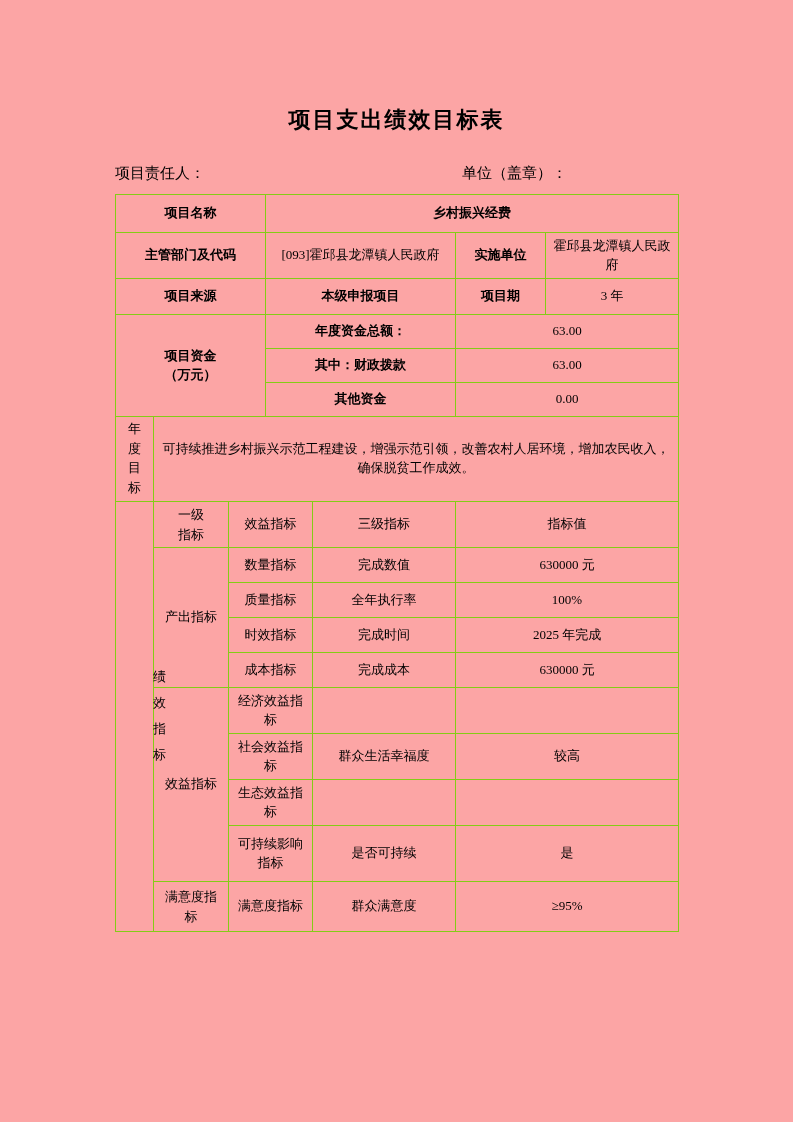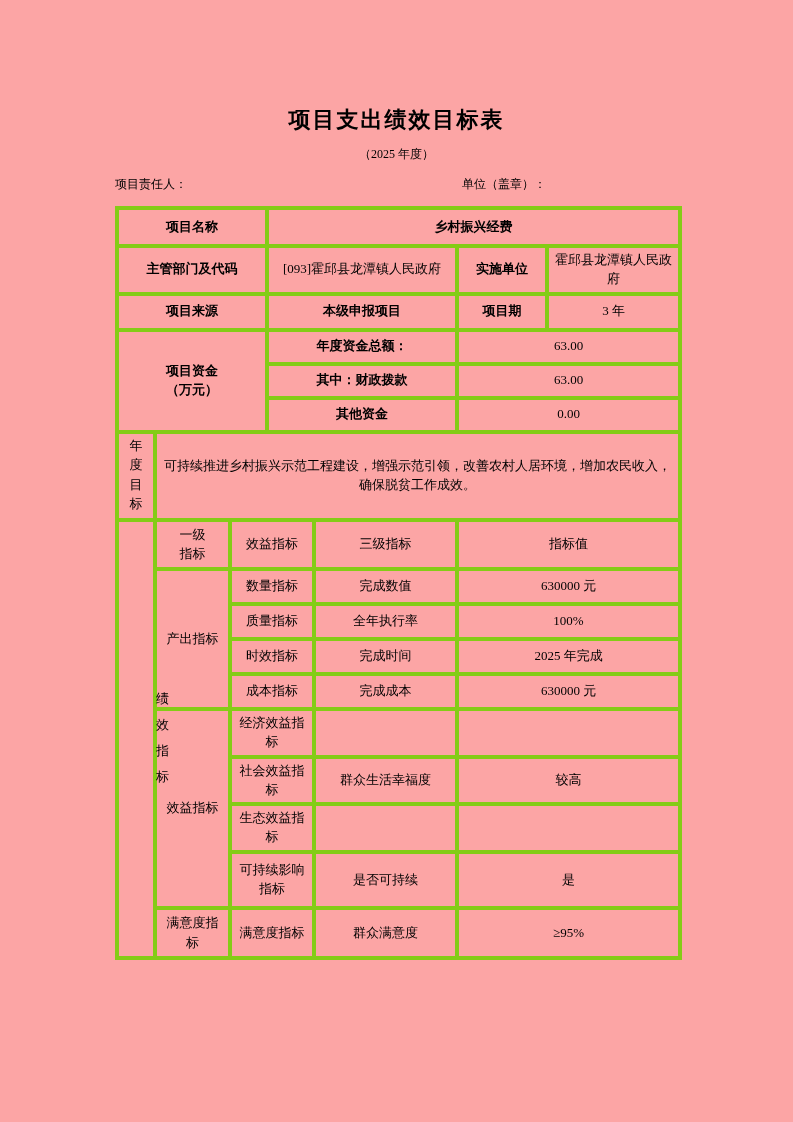--- a/index.html
+++ b/index.html
@@ -14,29 +14,29 @@
     padding:105px 115px 0 115px; background:#fca5a5;
   }
   .title {
     text-align:center; font-size:22px; font-weight:bold;
     letter-spacing:2px; line-height:30px;
   }
   .subtitle {
     text-align:center; font-size:12px; margin-top:11px;
   }
   .meta-row {
-    position:relative; margin-top:13px; height:18px; font-size:12px;
+    position:relative; margin-top:29px; height:18px; font-size:15px;
   }
   .meta-unit { position:absolute; left:347px; top:0; }
   table.doc-table {
     border-collapse:collapse; table-layout:fixed;
     width:563px; margin-top:12px; font-size:13px;
   }
   .doc-table td {
-    border:4px solid #84cc16; text-align:center; vertical-align:middle;
+    border:1px solid #84cc16; text-align:center; vertical-align:middle;
     padding:3px 4px; line-height:1.45; word-break:break-word;
   }
   .bold { font-weight:bold; }
   .preline { white-space:pre-line;margin-top:31px; }
   .al { text-align:left; padding-left:18px; }
   .ar { text-align:right; padding-right:18px; }
   .indent { padding-left:57px; }
   .goal { text-align:left; padding:6px 6px 6px 5px; line-height:1.6; }
   .px10 { padding-left:10px; padding-right:10px; }
   .vtext {
@@ -62,21 +62,20 @@
   tr.r-ben    { height:46px; }
   tr.r-ben-tall { height:56px; }
   tr.r-sat    { height:50px;font-family:Liberation Serif, serif; }
 </style>
 </head>
 <body>
 
 <div class="page">
 
   <div class="title">项目支出绩效目标表</div>
-  <div class="subtitle">（2025 年度）</div>
 
   <div class="meta-row">
     <span>项目责任人：</span>
     <span class="meta-unit">单位（盖章）：</span>
   </div>
 
   <table class="doc-table">
     <colgroup>
       <col style="width:38px">
         <col style="width:75px">

